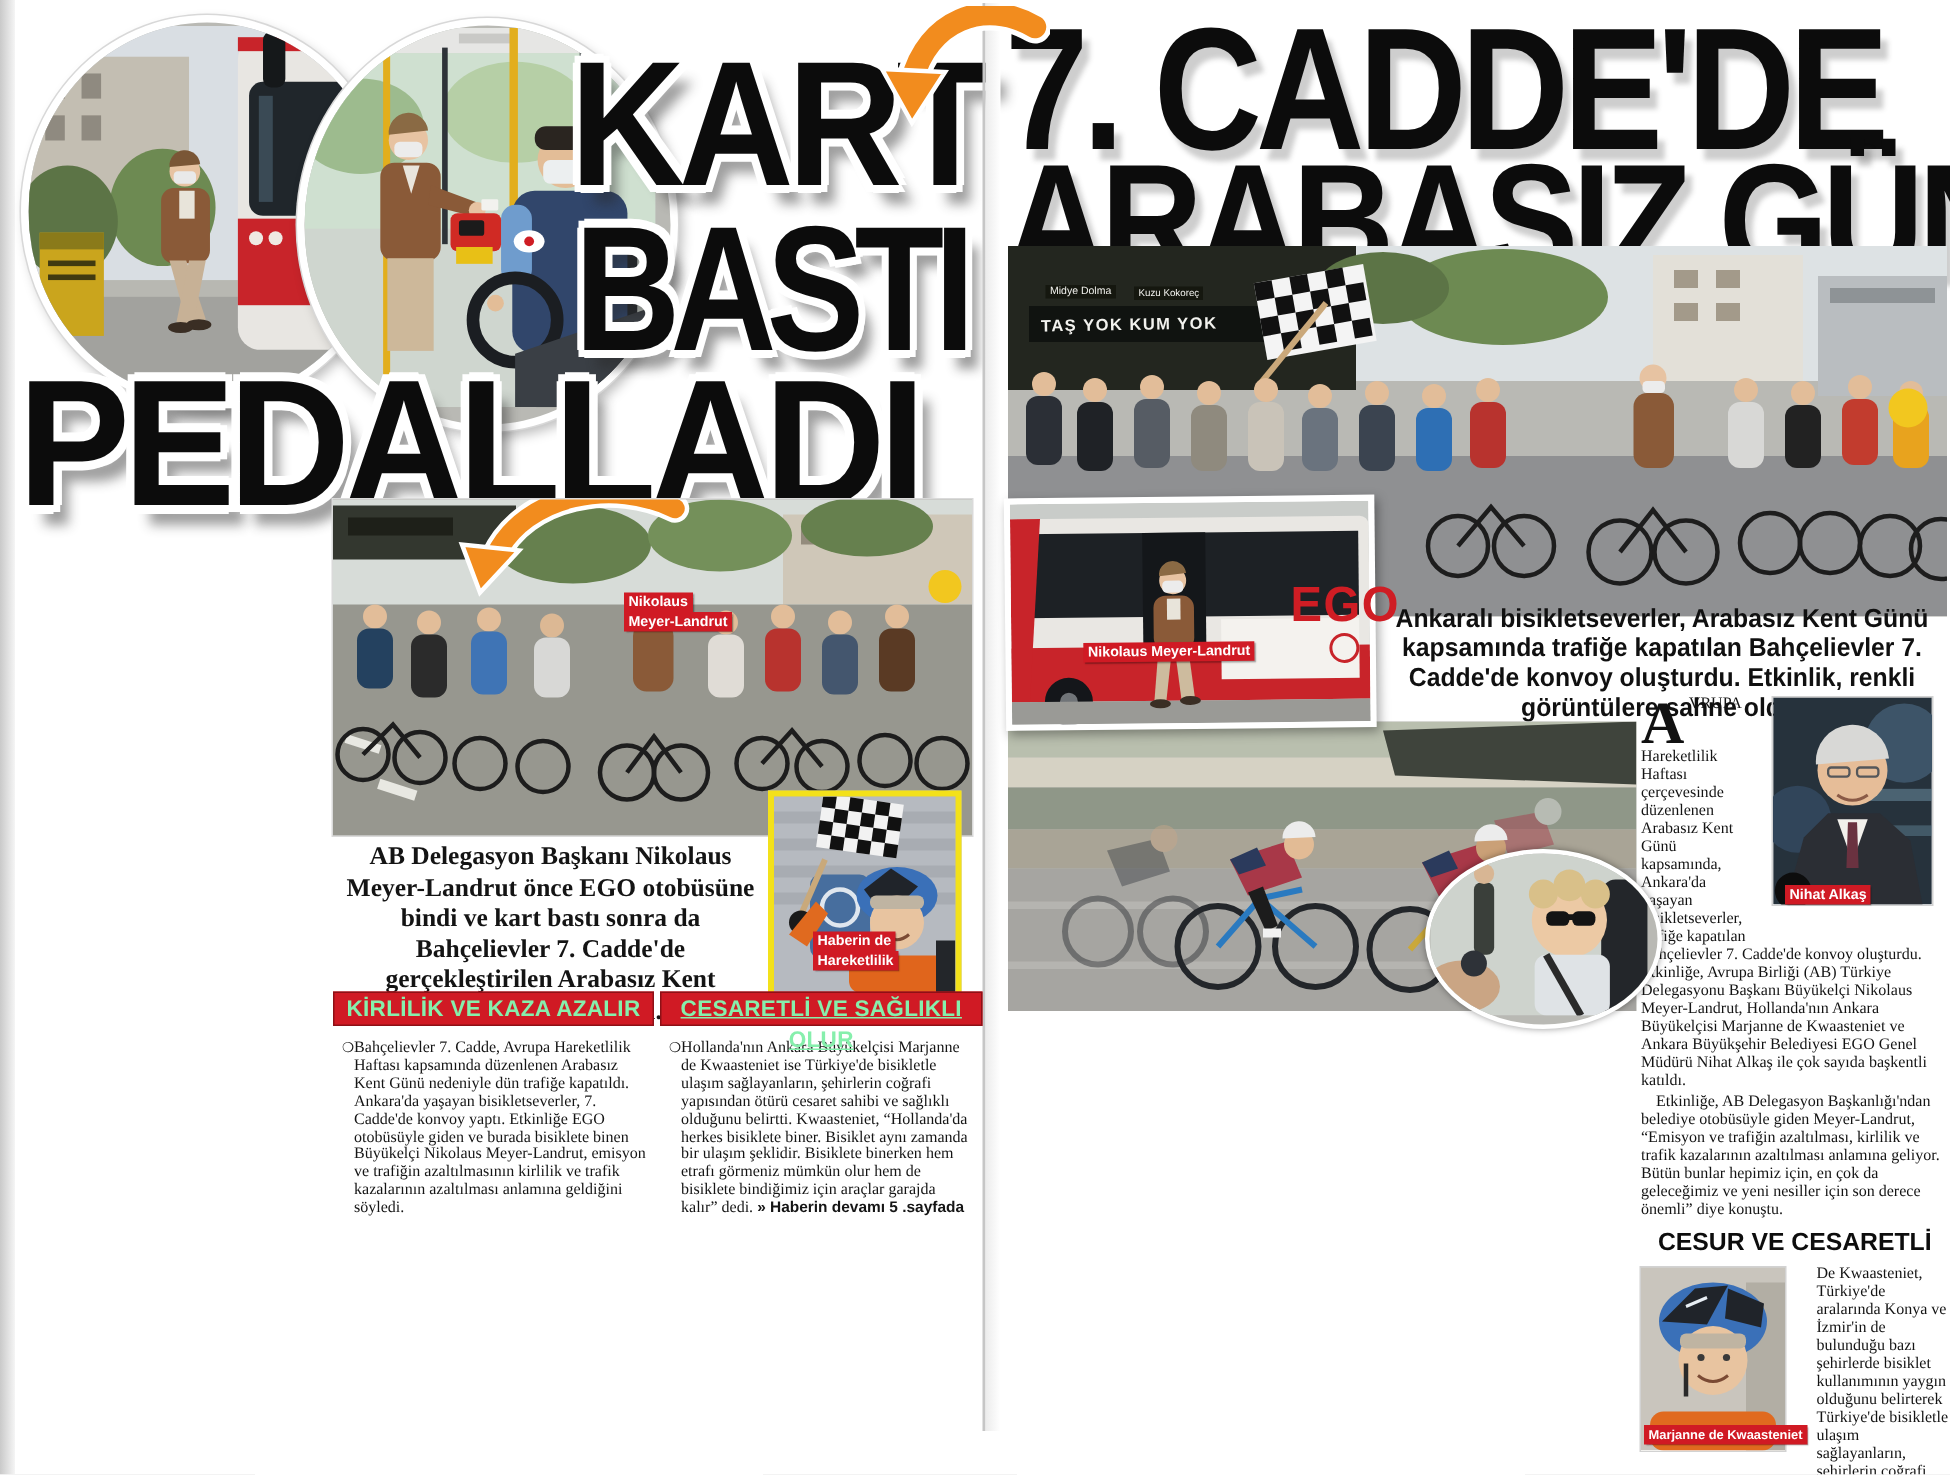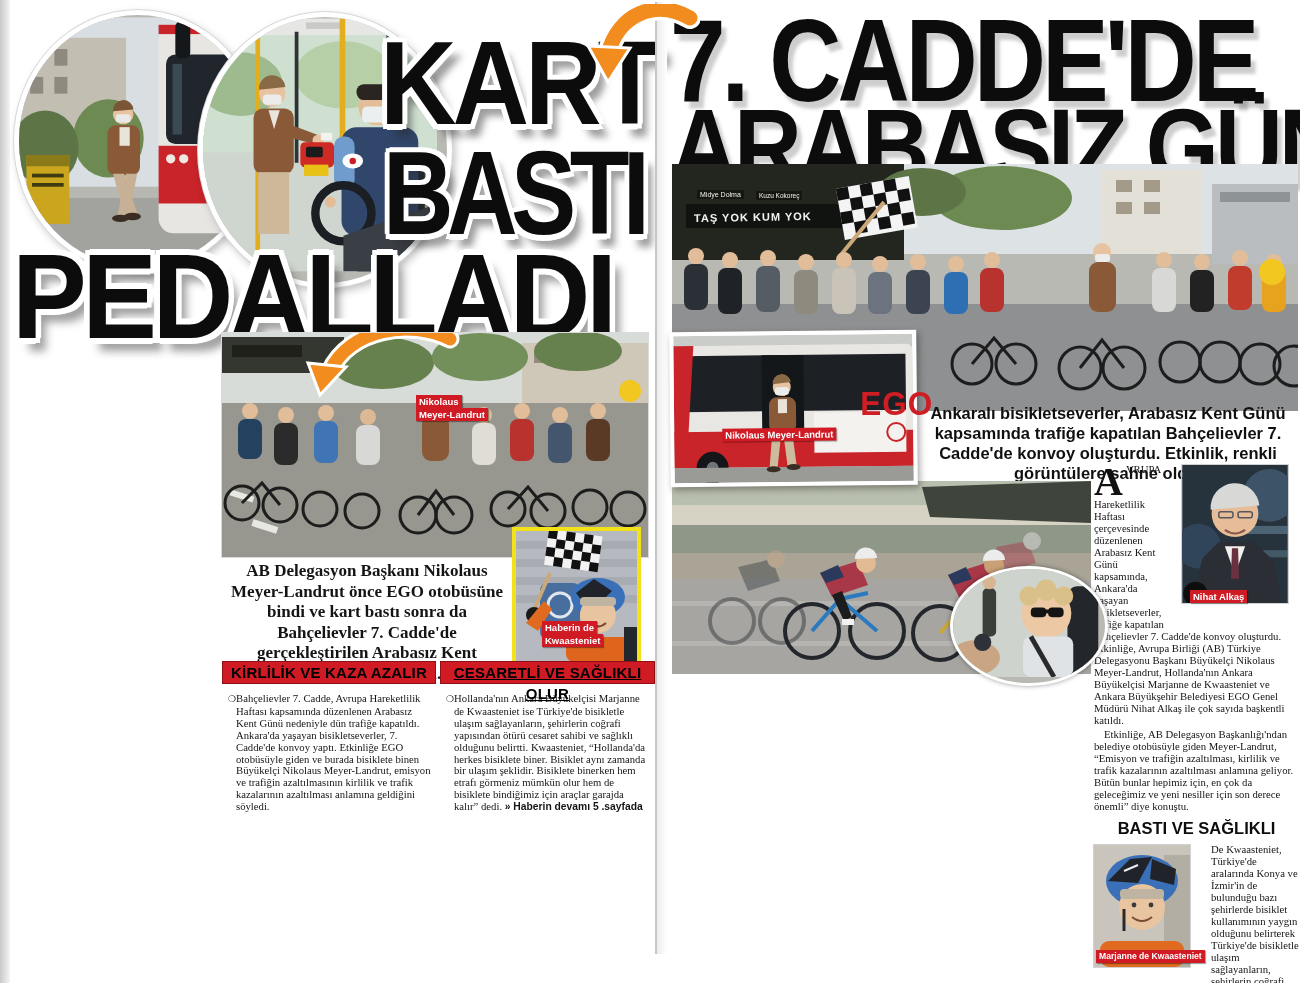--- a/index.html
+++ b/index.html
@@ -45,21 +45,21 @@
   .chip{display:inline-block;background:#d01a24;color:#fff;
       font:bold 9.5px/11px "Liberation Sans",sans-serif;padding:1px 3px;white-space:nowrap;
       box-shadow:1px 1px 1px rgba(0,0,0,.35);}
   .tag{position:absolute;z-index:7;}
   .tag2 .chip{display:block;width:max-content;}
 
   
   #caption-left{position:absolute;left:222px;top:561px;width:290px;text-align:center;
       font:bold 17px/20.5px "Liberation Serif",serif;color:#141414;}
   .redbar{position:absolute;height:23px;background:#d01a24;border:1px solid #8e1016;
-      box-sizing:border-box;color:#000000;text-align:center;z-index:6;
+      box-sizing:border-box;color:#86efac;text-align:center;z-index:6;
       font:bold 15px/21px "Liberation Sans",sans-serif;letter-spacing:.2px;}
   #redbar1{left:222px;top:661px;width:214px;}
   #redbar2{left:440px;top:661px;width:215px;text-decoration:underline;}
   .colbody{position:absolute;top:689px;width:212px;font:10.7px/11.9px "Liberation Serif",serif;
       color:#151515;}
   #colbody1{left:224px;}
   #colbody2{left:442px;}
   .colbody p{margin:4px;text-indent:-8px;padding-left:8px;}
   .bullet{font-size:9px;}
   .more{font-weight:bold;font-family:"Liberation Sans",sans-serif;font-size:10.3px;}
@@ -288,21 +288,21 @@
         <ellipse cx="82" cy="66" rx="27" ry="19" fill="#3a70b8"></ellipse>
         <polygon points="60,62 78,48 96,60 88,68 66,70" fill="#20242a"></polygon>
         <circle cx="82" cy="84" r="18" fill="#e8c4a0"></circle>
         <rect x="64" y="66" width="36" height="9" rx="4" fill="#bfb4a2"></rect>
         <path d="M74,92 q8,7 16,0" stroke="#7a4a34" stroke-width="2" fill="none"></path>
         <rect x="50" y="106" width="66" height="25" rx="8" fill="#e0651c"></rect>
         <rect x="108" y="96" width="13" height="35" fill="#23262a"></rect>
       </svg>
       <div class="tag tag2" style="left:26px;top:90px;">
         <span class="chip">Haberin de</span>
-        <span class="chip">Kwaasteniet</span>
+        <span class="chip">Hareketlilik</span>
       </div>
     </div>
 
     <div class="redbar" id="redbar1">KİRLİLİK VE KAZA AZALIR</div>
     <div class="redbar" id="redbar2">CESARETLİ VE SAĞLIKLI OLUR</div>
 
     <div class="colbody" id="colbody1">
       <p><span class="bullet">❍</span><span>Bahçelievler 7. Cadde, Avrupa Hareketlilik Haftası kapsamında düzenlenen Arabasız Kent Günü nedeniyle dün trafiğe kapatıldı. Ankara'da yaşayan bisikletseverler, 7. Cadde'de konvoy yaptı. Etkinliğe EGO otobüsüyle giden ve burada bisiklete binen Büyükelçi Nikolaus Meyer-Landrut, emisyon ve trafiğin azaltılmasının kirlilik ve trafik kazalarının azaltılması anlamına geldiğini söyledi.</span></p>
     </div>
     <div class="colbody" id="colbody2">
@@ -521,21 +521,21 @@
           <circle cx="13" cy="127" r="12" fill="#0d0d0d"></circle>
         </svg>
         <div class="innertag" style="left:20px;bottom:14px;">
           <span class="chip">Nihat Alkaş</span>
         </div>
       </div>
 
       <p><span class="dropcap">A</span><span>VRUPA Hareketlilik Haftası çerçevesinde düzenlenen Arabasız Kent Günü kapsamında, Ankara'da yaşayan bisikletseverler, trafiğe kapatılan Bahçelievler 7. Cadde'de konvoy oluşturdu. Etkinliğe, Avrupa Birliği (AB) Türkiye Delegasyonu Başkanı Büyükelçi Nikolaus Meyer-Landrut, Hollanda'nın Ankara Büyükelçisi Marjanne de Kwaasteniet ve Ankara Büyükşehir Belediyesi EGO Genel Müdürü Nihat Alkaş ile çok sayıda başkentli katıldı.</span></p>
       <p class="indent">Etkinliğe, AB Delegasyon Başkanlığı'ndan belediye otobüsüyle giden Meyer-Landrut, “Emisyon ve trafiğin azaltılması, kirlilik ve trafik kazalarının azaltılması anlamına geliyor. Bütün bunlar hepimiz için, en çok da geleceğimiz ve yeni nesiller için son derece önemli” diye konuştu.</p>
 
-      <h3 id="cesur-header">BASTI VE SAĞLIKLI</h3>
+      <h3 id="cesur-header">CESUR VE CESARETLİ</h3>
 
       <div class="float-l">
         <svg width="96" height="122" viewBox="0 0 96 122">
           <rect x="0" y="0" width="96" height="122" fill="#c9c5bd"></rect>
           <rect x="70" y="10" width="26" height="112" fill="#b2aea4"></rect>
           <ellipse cx="48" cy="36" rx="36" ry="26" fill="#3a70b8"></ellipse>
           <polygon points="14,36 36,14 58,12 44,38" fill="#20242a"></polygon>
           <polygon points="58,14 82,24 80,40 56,34" fill="#20242a"></polygon>
           <line x1="30" y1="26" x2="44" y2="20" stroke="#e8eef4" stroke-width="2"></line>
           <circle cx="48" cy="62" r="23" fill="#e8c4a0"></circle>

